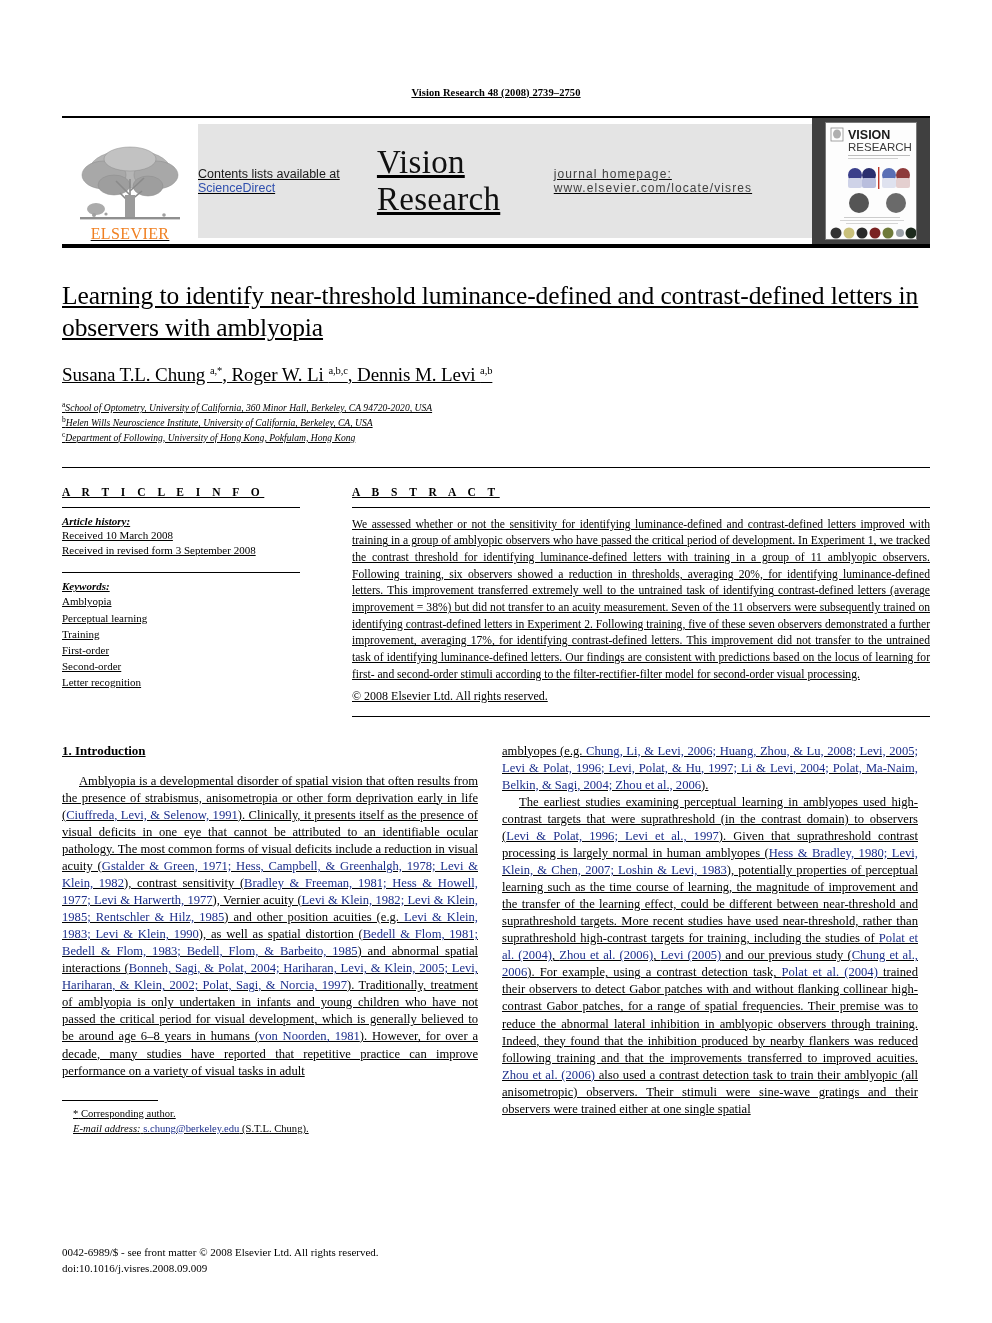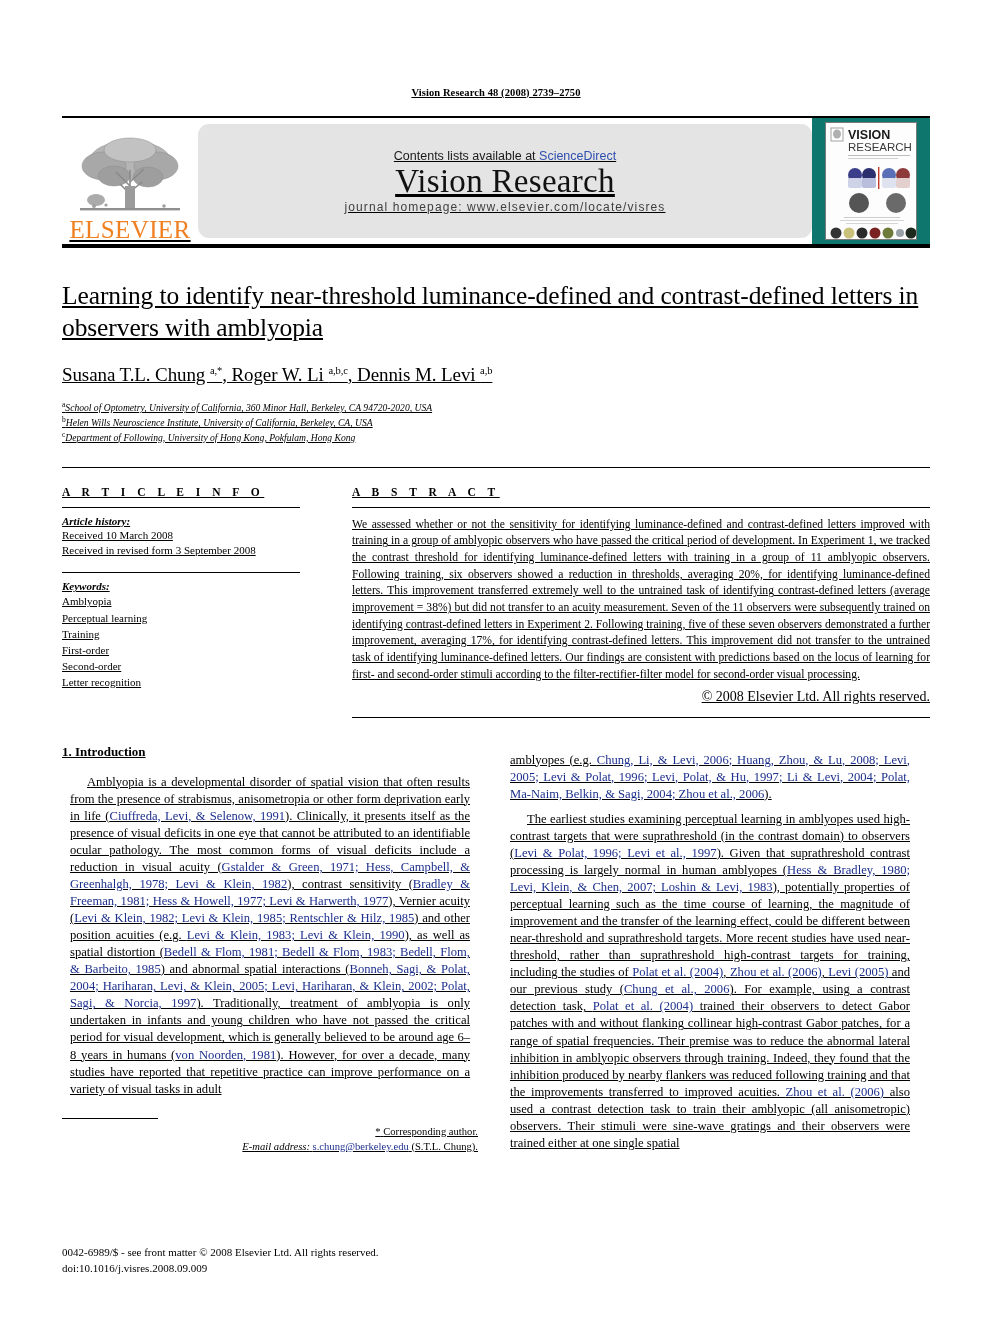--- a/index.html
+++ b/index.html
@@ -53,37 +53,35 @@
     justify-content: flex-end;
     align-items: center;
     padding-bottom: 2px;
     box-sizing: border-box;
     background: #fff;
   }
   .tree-svg { display:block; }
   .elsevier-word {
     font-family: "Liberation Serif", serif;
     color: #f08022;
-    font-size: 25px;
+    font-size: 16px;
     letter-spacing: .4px;
     line-height: 1;
     margin-top: 1px;
   }
 
   .center-band {
     flex: 1 1 auto;
     background: #e4e4e4;
     display: flex;
-    flex-direction: column;
-    justify-content: center;
+    justify-content: space-between;
     align-items: center;
     padding: 14px 0 14px 0;
     box-sizing: border-box;
     margin: 6px 0 6px 0;
-    border-radius: 11px;
   }
   .contents-line {
     font-family: "Liberation Sans", sans-serif;
     font-size: 12.5px;
     color: #1a1a1a;
   }
   .sd-link { color: #2f4fae; }
   .journal-name {
     font-family: "Liberation Serif", serif;
     font-size: 33px;
@@ -96,21 +94,21 @@
     letter-spacing: 1.1px;
     color: #404040;
   }
 
   .cover-block {
     width: 118px;
     flex: 0 0 118px;
     display: flex;
     align-items: center;
     justify-content: center;
-    background: #0f766e;
+    background: #404040;
   }
   .cover {
     width: 92px;
     height: 118px;
     border: 1px solid #7a7a7a;
     background: #fdfdfd;
     box-sizing: border-box;
     position: relative;
     overflow: hidden;
   }
@@ -169,62 +167,61 @@
   .kw-line { font-size: 11px; line-height: 1.47; }
 
   .abstract-body {
     font-size: 11.6px;
     line-height: 1.44;
     text-align: justify;
     padding-top: 9px;
     hyphens: none;
   }
   .copyright {
-    text-align: right;
-    font-size: 14px;
+    font-size: 12px;
     margin-top: 5px;
   }
   .abs-rule { border-top: 1px solid #000; margin-top: 12px; }
 
   
   .body-cols {
     display: flex;
     gap: 24px;
     padding-top: 26px;
   }
   .bcol { width: 416px; flex: 0 0 416px; position: relative; }
   .body-head {
     font-size: 13px;
     font-weight: bold;
     margin: 0 0 14px 0;
   }
   .bp {
     font-size: 12.6px;
     line-height: 1.355;
     text-align: justify;
-    margin: 8px;
+    margin: 0;
     text-indent: 17px;
   }
   .bp.noind { text-indent: 0; }
   .cit { color: #1c2f8c; }
 
   
   .footnote {
     margin-top: 20px;
     padding-top: 6px;
     position: relative;
   }
   .footnote:before {
     content: "";
     position: absolute;
     top: 0; left: 0;
     width: 96px;
     border-top: 1px solid #000;
   }
-  .fn-line { font-size: 10.6px; line-height: 1.45; text-align: right; }
+  .fn-line { font-size: 10.6px; line-height: 1.45; }
   .fn-line .ital { font-style: italic; }
   .fn-indent { padding-left: 11px; }
 
   
   .bottom-matter {
     position: absolute;
     left: 62px;
     top: 1228px;
     font-size: 11px;
     line-height: 1.42;

